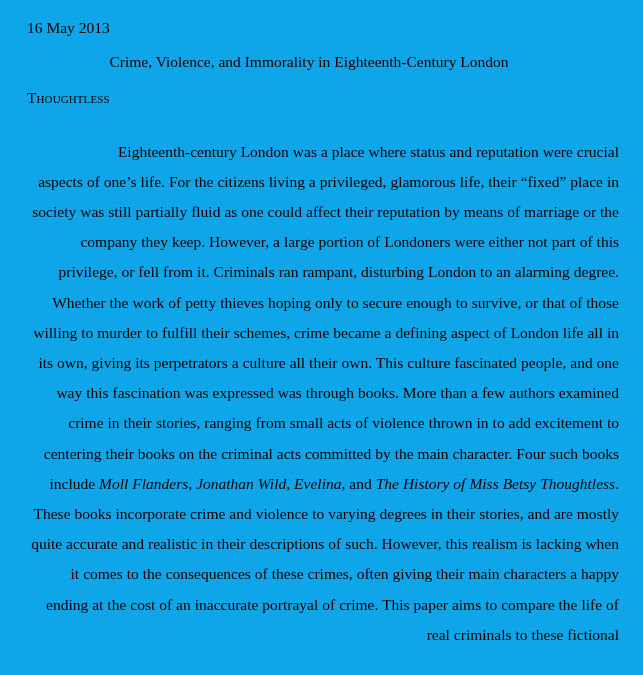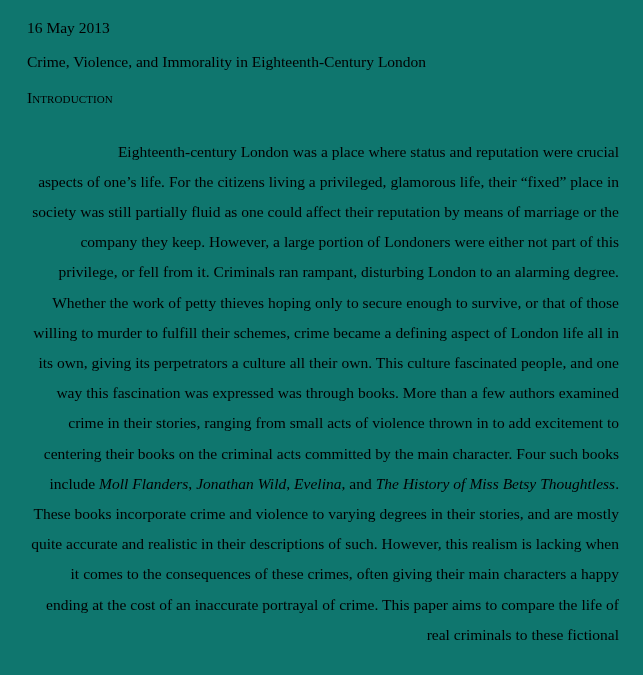--- a/index.html
+++ b/index.html
@@ -12,21 +12,21 @@
     height: 675px;
     overflow: hidden;
     font-family: "Liberation Serif", "DejaVu Serif", serif;
     color: #000000;
   }
 
   .page {
     position: relative;
     width: 643px;
     height: 675px;
-    background: #0f766e;
+    background: #0ea5e9;
     box-sizing: border-box;
     padding: 0;
   }
 
   .text-column {
     position: absolute;
     left: 27px;
     top: 0;
     width: 592px;
   }
@@ -34,21 +34,21 @@
   .date-line {
     font-size: 15.5px;
     line-height: 30px;
     padding-top: 13px;
     white-space: pre;
   }
 
   .doc-title {
     font-size: 15.5px;
     line-height: 30px;
-    text-align: left;
+    text-align: center;
     padding-top: 4px;
     padding-right: 28px;
   }
 
   .section-heading {
     font-size: 15.5px;
     line-height: 30px;
     padding-top: 6px;
     font-variant: small-caps;
     letter-spacing: 0.1px;
@@ -71,18 +71,18 @@
 </head>
 <body>
 
 <div class="page">
   <div class="text-column">
 
     <div class="date-line">16 May 2013</div>
 
     <div class="doc-title">Crime, Violence, and Immorality in Eighteenth-Century London</div>
 
-    <div class="section-heading">Introduction</div>
+    <div class="section-heading">Thoughtless</div>
 
     <p class="body-paragraph">Eighteenth-century London was a place where status and reputation were crucial aspects of one’s life. For the citizens living a privileged, glamorous life, their “fixed” place in society was still partially fluid as one could affect their reputation by means of marriage or the company they keep. However, a large portion of Londoners were either not part of this privilege, or fell from it. Criminals ran rampant, disturbing London to an alarming degree. Whether the work of petty thieves hoping only to secure enough to survive, or that of those willing to murder to fulfill their schemes, crime became a defining aspect of London life all in its own, giving its perpetrators a culture all their own. This culture fascinated people, and one way this fascination was expressed was through books. More than a few authors examined crime in their stories, ranging from small acts of violence thrown in to add excitement to centering their books on the criminal acts committed by the main character. Four such books include <em>Moll Flanders</em>, <em>Jonathan Wild</em>, <em>Evelina</em>, and <em>The History of Miss Betsy Thoughtless</em>. These books incorporate crime and violence to varying degrees in their stories, and are mostly quite accurate and realistic in their descriptions of such. However, this realism is lacking when it comes to the consequences of these crimes, often giving their main characters a happy ending at the cost of an inaccurate portrayal of crime. This paper aims to compare the life of real criminals to these fictional</p>
 
   </div>
 </div>
 
 </body></html>

